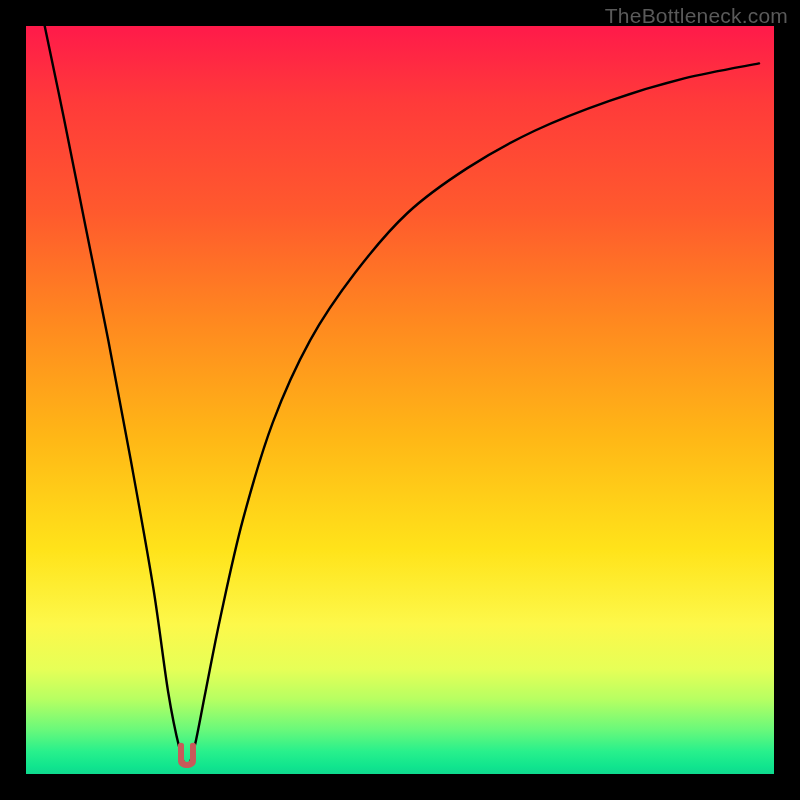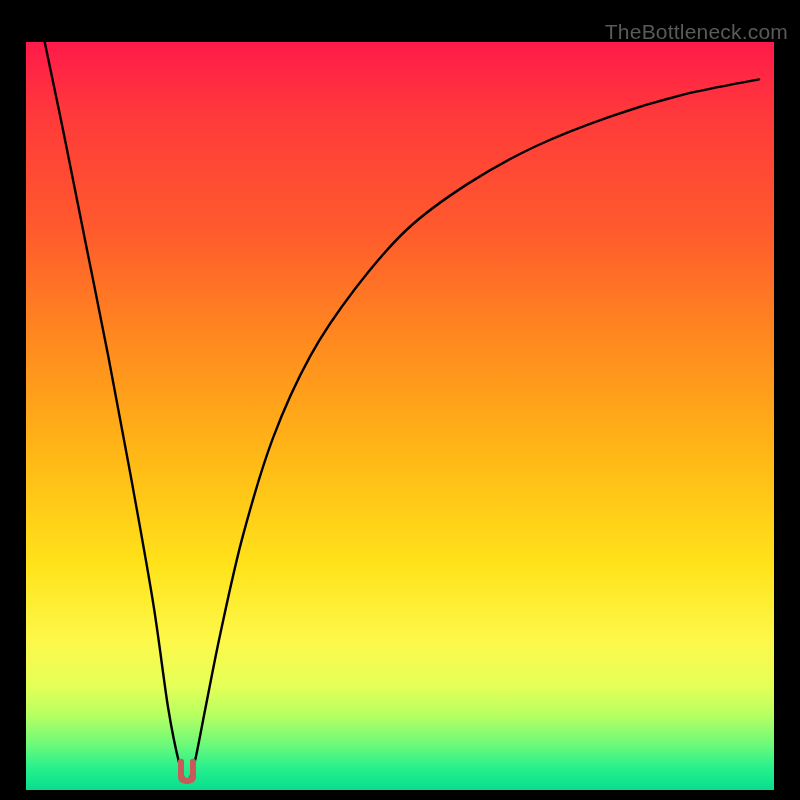--- a/index.html
+++ b/index.html
@@ -6,21 +6,21 @@
     margin: 0;
     padding: 0;
     width: 800px;
     height: 800px;
     background: #000;
     overflow: hidden;
     font-family: Arial, Helvetica, sans-serif;
   }
   .frame {
     position: absolute;
-    left: 0; top: 16px;
+    left: 0; top: 0;
     width: 800px; height: 588px;
     background: #000;
   }
   .plot-area {
     position: absolute;
     left: 26px;
     top: 26px;
     width: 748px;
     height: 748px;
     background: linear-gradient(

